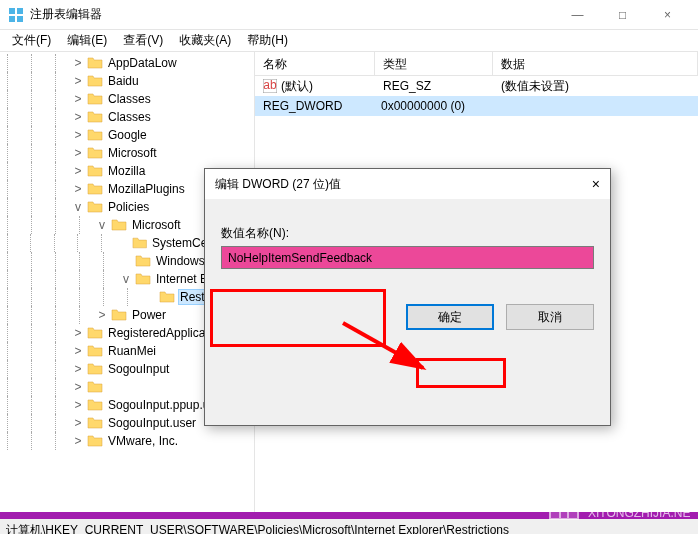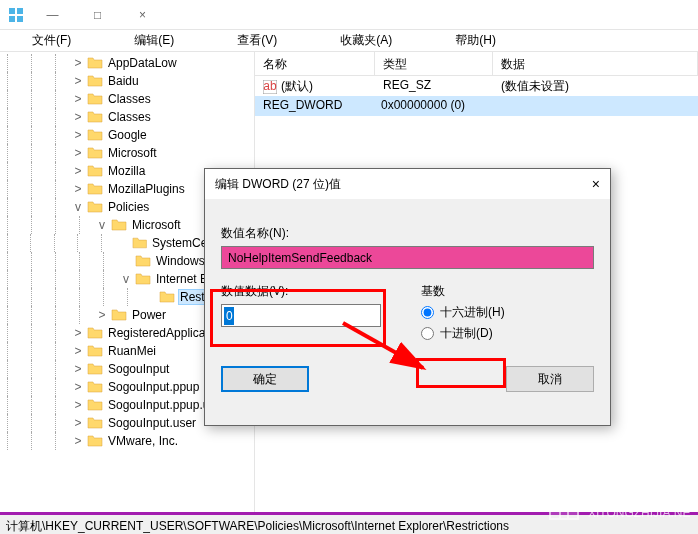--- a/index.html
+++ b/index.html
@@ -3,54 +3,54 @@
 <meta charset="utf-8">
 <style>
 * { box-sizing: border-box; margin: 0; padding: 0; font-family: "Microsoft YaHei", "Segoe UI", sans-serif; font-size: 12px; }
 body { width: 698px; height: 534px; background: #fff; overflow: hidden; position: relative; }
 
 .titlebar { height: 30px; background: #fff; border-bottom: 1px solid #e5e5e5; display: flex; align-items: center; padding: 0 8px; }
 .titlebar .app-icon { width: 16px; height: 16px; margin-right: 6px; }
 .titlebar .title { flex: 1; color: #000; }
 .titlebar .win-btn { width: 45px; height: 30px; display: flex; align-items: center; justify-content: center; color: #666; }
 
-.menubar { height: 22px; display: flex; align-items: center; padding: 0 24px; border-bottom: 1px solid #e5e5e5; gap: 47px; }
+.menubar { height: 22px; display: flex; align-items: center; padding: 0 4px; border-bottom: 1px solid #e5e5e5; }
 .menubar .menu-item { padding: 2px 8px; color: #000; }
 
 .main { display: flex; height: calc(534px - 30px - 22px - 22px); }
 .tree-pane { width: 255px; border-right: 1px solid #e5e5e5; overflow: hidden; padding-top: 2px; }
 .list-pane { flex: 1; overflow: hidden; }
 
 .tree-node { display: flex; align-items: center; height: 18px; white-space: nowrap; }
 .tree-node .toggle { width: 12px; text-align: center; color: #666; }
 .tree-node .folder { width: 16px; height: 14px; margin: 0 3px; }
 .tree-node .label { padding: 1px 2px; }
 .tree-node.selected .label { background: #cde8ff; border: 1px solid #99d1ff; padding: 0 1px; }
 
 .list-header { display: flex; height: 24px; border-bottom: 1px solid #e5e5e5; }
 .list-header .col { padding: 4px 8px; border-right: 1px solid #e5e5e5; color: #000; }
-.list-row { display: flex; height: 20px; align-items: flex-start; }
+.list-row { display: flex; height: 20px; align-items: center; }
 .list-row.selected { background: #cde8ff; }
 .list-row .cell { padding: 2px 8px; white-space: nowrap; overflow: hidden; }
 .reg-icon { width: 14px; height: 14px; margin-right: 4px; vertical-align: middle; display: inline-block; }
 
-.statusbar { position: absolute; bottom: 0; left: 0; right: 0; height: 22px; border-top: 3px solid #a21caf; padding: 3px 6px; background: #f0f0f0; }
+.statusbar { position: absolute; bottom: 0; left: 0; right: 0; height: 22px; border-top: 7px solid #a21caf; padding: 3px 6px; background: #f0f0f0; }
 
 .dialog { position: absolute; left: 204px; top: 168px; width: 407px; height: 258px; background: #f0f0f0; border: 1px solid #646464; box-shadow: 3px 3px 12px rgba(0,0,0,0.3); }
 .dialog .dlg-title { height: 30px; background: #fff; display: flex; align-items: center; padding: 0 10px; }
 .dialog .dlg-title .t { flex: 1; }
 .dialog .dlg-title .x { font-size: 14px; }
 .dialog .dlg-body { padding: 26px 16px; }
 .dialog label { display: block; margin-bottom: 4px; }
 .dialog input[type=text] { width: 100%; height: 23px; border: 1px solid #7a7a7a; padding: 2px 6px; background: #fff; }
 .dialog input[readonly] { background: #ec4899; }
 .dialog .row2 { display: flex; margin-top: 14px; gap: 40px; }
 .dialog .left-col { width: 160px; }
 .dialog .radio-row { display: flex; align-items: center; margin: 4px 0; gap: 6px; }
-.dialog .btns { display: flex; justify-content: space-between; gap: 12px; margin-top: 20px; }
+.dialog .btns { display: flex; justify-content: flex-end; gap: 12px; margin-top: 35px; }
 .dialog .btn { width: 88px; height: 26px; border: 1px solid #adadad; background: #e1e1e1; text-align: center; line-height: 24px; }
 .dialog .btn.primary { border: 2px solid #0078d7; line-height: 22px; }
 
 .redbox { position: absolute; border: 3px solid #ff0000; pointer-events: none; }
 .arrow { position: absolute; pointer-events: none; }
 
 .watermark { position: absolute; right: 6px; bottom: 6px; opacity: 0.7; }
 
 .folder-svg { fill: #ffd86b; stroke: #d9a23a; stroke-width: 0.5; }
 </style>
@@ -59,20 +59,21 @@
 
 <div class="titlebar">
   <span class="app-icon">
     <svg viewBox="0 0 16 16">
         <rect x="1" y="1" width="6" height="6" fill="#4cb4e7"></rect>
         <rect x="9" y="1" width="6" height="6" fill="#4cb4e7"></rect>
         <rect x="1" y="9" width="6" height="6" fill="#4cb4e7"></rect>
         <rect x="9" y="9" width="6" height="6" fill="#4cb4e7"></rect>
       </svg>
   </span>
+  <span class="title">注册表编辑器</span>
   <span class="win-btn">—</span>
   <span class="win-btn">□</span>
   <span class="win-btn">×</span>
 </div>
 
 <div class="menubar">
   <span class="menu-item">文件(F)</span>
   <span class="menu-item">编辑(E)</span>
   <span class="menu-item">查看(V)</span>
   <span class="menu-item">收藏夹(A)</span>
@@ -273,21 +274,20 @@
         <span class="label">SogouInput</span>
       </div>
       <div class="tree-node">
         <span style="display:inline-block;width:17px;height:18px;border-left:1px dotted #aaa;margin-left:7px;"></span>
         <span style="display:inline-block;width:17px;height:18px;border-left:1px dotted #aaa;margin-left:7px;"></span>
         <span style="display:inline-block;width:17px;height:18px;border-left:1px dotted #aaa;margin-left:7px;"></span>
         <span class="toggle">&gt;</span>
         <svg class="folder" viewBox="0 0 16 14">
           <path class="folder-svg" d="M1 3 L1 12 L15 12 L15 4 L7 4 L6 2 L1 2 Z"></path>
         </svg>
-        <span class="label">SogouInput.ppup</span>
       </div>
       <div class="tree-node">
         <span style="display:inline-block;width:17px;height:18px;border-left:1px dotted #aaa;margin-left:7px;"></span>
         <span style="display:inline-block;width:17px;height:18px;border-left:1px dotted #aaa;margin-left:7px;"></span>
         <span style="display:inline-block;width:17px;height:18px;border-left:1px dotted #aaa;margin-left:7px;"></span>
         <span class="toggle">&gt;</span>
         <svg class="folder" viewBox="0 0 16 14">
           <path class="folder-svg" d="M1 3 L1 12 L15 12 L15 4 L7 4 L6 2 L1 2 Z"></path>
         </svg>
         <span class="label">SogouInput.ppup.user</span>
@@ -341,37 +341,20 @@
 </div>
 
 <div class="dialog">
   <div class="dlg-title">
     <span class="t">编辑 DWORD (27 位)值</span>
     <span class="x">×</span>
   </div>
   <div class="dlg-body">
     <label>数值名称(N):</label>
     <input type="text" readonly="" value="NoHelpItemSendFeedback" style="">
-    <div class="row2">
-      <div class="left-col">
-        <label>数值数据(V):</label>
-        <input type="text" style="background: linear-gradient(rgb(0, 120, 215), rgb(0, 120, 215)) 2px 2px / 10px 18px no-repeat, rgb(255, 255, 255); color: rgb(255, 255, 255); padding-left: 4px;" value="0">
-      </div>
-      <div>
-        <label>基数</label>
-        <div class="radio-row">
-          <input type="radio" checked="" style="">
-          <span>十六进制(H)</span>
-        </div>
-        <div class="radio-row">
-          <input type="radio" style="">
-          <span>十进制(D)</span>
-        </div>
-      </div>
-    </div>
     <div class="btns">
       <div class="btn primary">确定</div>
       <div class="btn">取消</div>
     </div>
   </div>
 </div>
 
 <div class="redbox" style="left:210px; top:289px; width:176px; height:58px;"></div>
 <div class="redbox" style="left:416px; top:358px; width:90px; height:30px;"></div>
 

